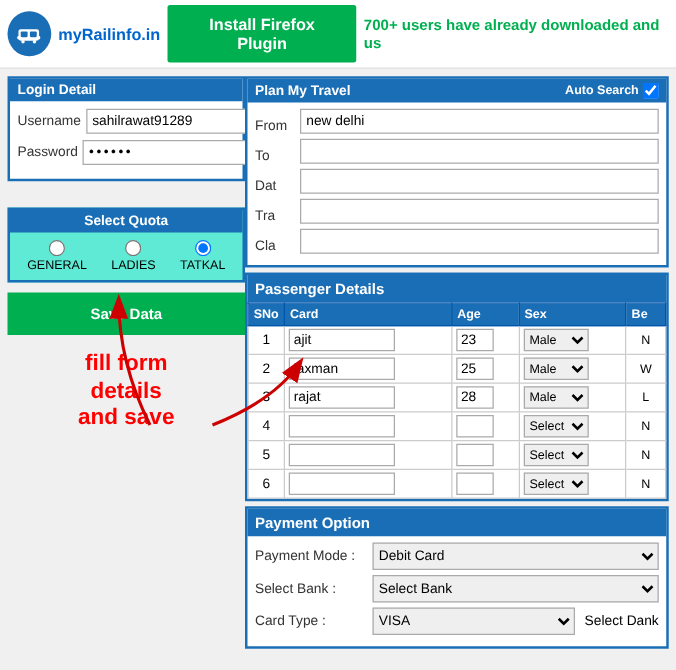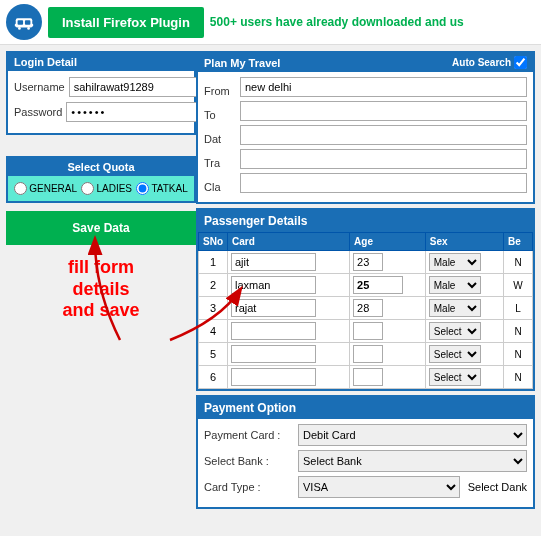--- a/index.html
+++ b/index.html
@@ -103,21 +103,21 @@
       text-align: center;
     }
     .quota-options {
       display: flex;
       justify-content: space-around;
       padding: 6px 4px;
       align-items: center;
     }
     .quota-option {
       display: flex;
-      flex-direction: row;
+      flex-direction: column;
       align-items: center;
       font-size: 10px;
       gap: 2px;
     }
     .quota-option input[type="radio"] { margin: 0; }
 
     
     .save-btn {
       background: #00b050;
       color: #fff;
@@ -300,22 +300,23 @@
     <svg viewBox="0 0 24 24" fill="white">
       <rect x="3" y="8" width="18" height="10" rx="2" fill="white"></rect>
       <rect x="5" y="10" width="6" height="5" rx="1" fill="#1a6eb5"></rect>
       <rect x="13" y="10" width="6" height="5" rx="1" fill="#1a6eb5"></rect>
       <rect x="2" y="14" width="2" height="3" rx="1" fill="white"></rect>
       <rect x="20" y="14" width="2" height="3" rx="1" fill="white"></rect>
       <circle cx="7" cy="19" r="1.5" fill="white"></circle>
       <circle cx="17" cy="19" r="1.5" fill="white"></circle>
     </svg>
   </div>
+  <span style="color:#0066cc;font-weight:bold;font-size:13px;">myRailinfo.in</span>
   <button class="install-btn">Install Firefox Plugin</button>
-  <span class="header-text">500+ users have already downloaded and us</span>
+  <span class="header-text">700+ users have already downloaded and us</span>
 </div>
 
 <div class="main-content">
 
   <div class="left-panel">
 
     
     <div class="login-box">
       <div class="box-title">Login Detail</div>
       <div class="box-body">
@@ -413,21 +414,21 @@
     <td><input type="text" value="ajit" style="width: 85px; border: 1px solid rgb(170, 170, 170); height: 18px; font-size: 11px; padding: 1px 3px;"></td>
     <td><input type="text" value="23" style="width: 30px; border: 1px solid rgb(170, 170, 170); height: 18px; font-size: 11px; padding: 1px 3px;"></td>
     <td><select style="font-size:10px;height:18px;width:52px;border:1px solid #aaa;">
       <option selected="">Male</option><option>Female</option><option>Select</option>
     </select></td>
     <td style="font-size:10px;text-align:center;">N</td>
   </tr>
             <tr>
     <td class="sno-cell">2</td>
     <td><input type="text" value="laxman" style="width: 85px; border: 1px solid rgb(170, 170, 170); height: 18px; font-size: 11px; padding: 1px 3px;"></td>
-    <td><input type="text" value="25" style="width: 50px; border: 1px solid rgb(170, 170, 170); height: 18px; font-size: 11px; padding: 1px 3px; font-weight: bold;"></td>
+    <td><input type="text" value="25" style="width: 30px; border: 1px solid rgb(170, 170, 170); height: 18px; font-size: 11px; padding: 1px 3px;"></td>
     <td><select style="font-size:10px;height:18px;width:52px;border:1px solid #aaa;">
       <option selected="">Male</option><option>Female</option><option>Select</option>
     </select></td>
     <td style="font-size:10px;text-align:center;">W</td>
   </tr>
             <tr>
     <td class="sno-cell">3</td>
     <td><input type="text" value="rajat" style="width: 85px; border: 1px solid rgb(170, 170, 170); height: 18px; font-size: 11px; padding: 1px 3px;"></td>
     <td><input type="text" value="28" style="width: 30px; border: 1px solid rgb(170, 170, 170); height: 18px; font-size: 11px; padding: 1px 3px;"></td>
     <td><select style="font-size:10px;height:18px;width:52px;border:1px solid #aaa;">
@@ -463,21 +464,21 @@
     <td style="font-size:10px;text-align:center;">N</td>
   </tr>
           </tbody>
       </table>
     </div>
 
     <div class="payment-box">
       <div class="payment-header">Payment Option</div>
       <div class="payment-body">
         <div class="payment-row">
-          <label>Payment Card :</label>
+          <label>Payment Mode :</label>
           <select>
             <option>Debit Card</option>
             <option>Credit Card</option>
             <option>Net Banking</option>
           </select>
         </div>
         <div class="payment-row">
           <label>Select Bank :</label>
           <select>
             <option>Select Bank</option>

